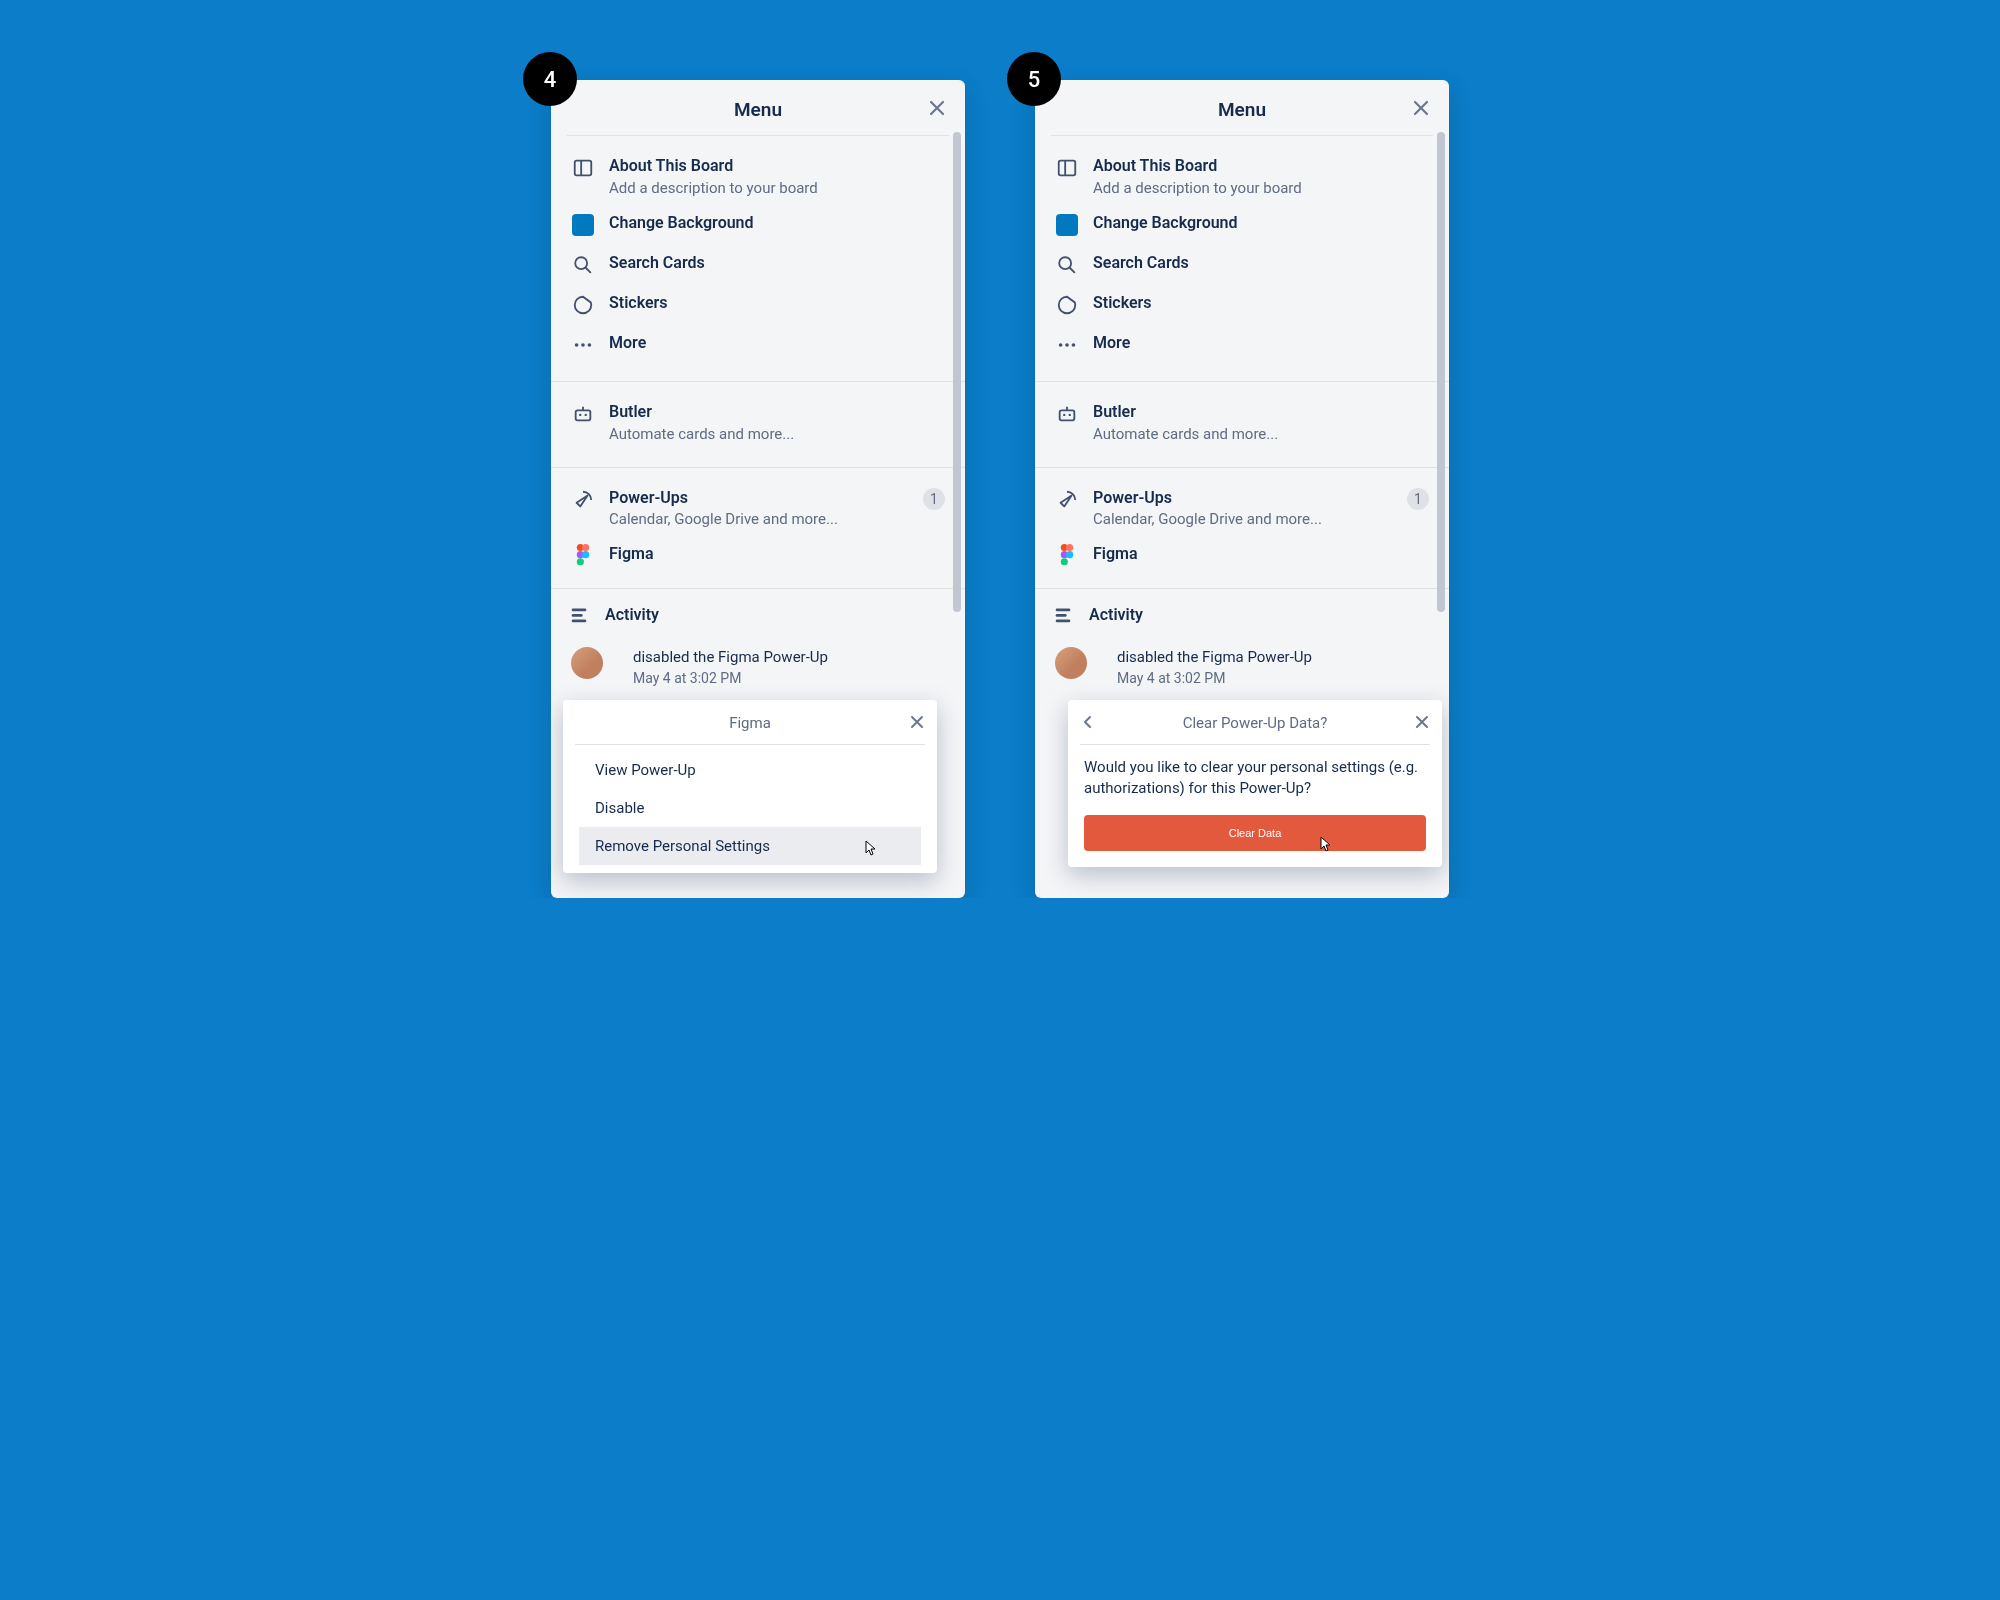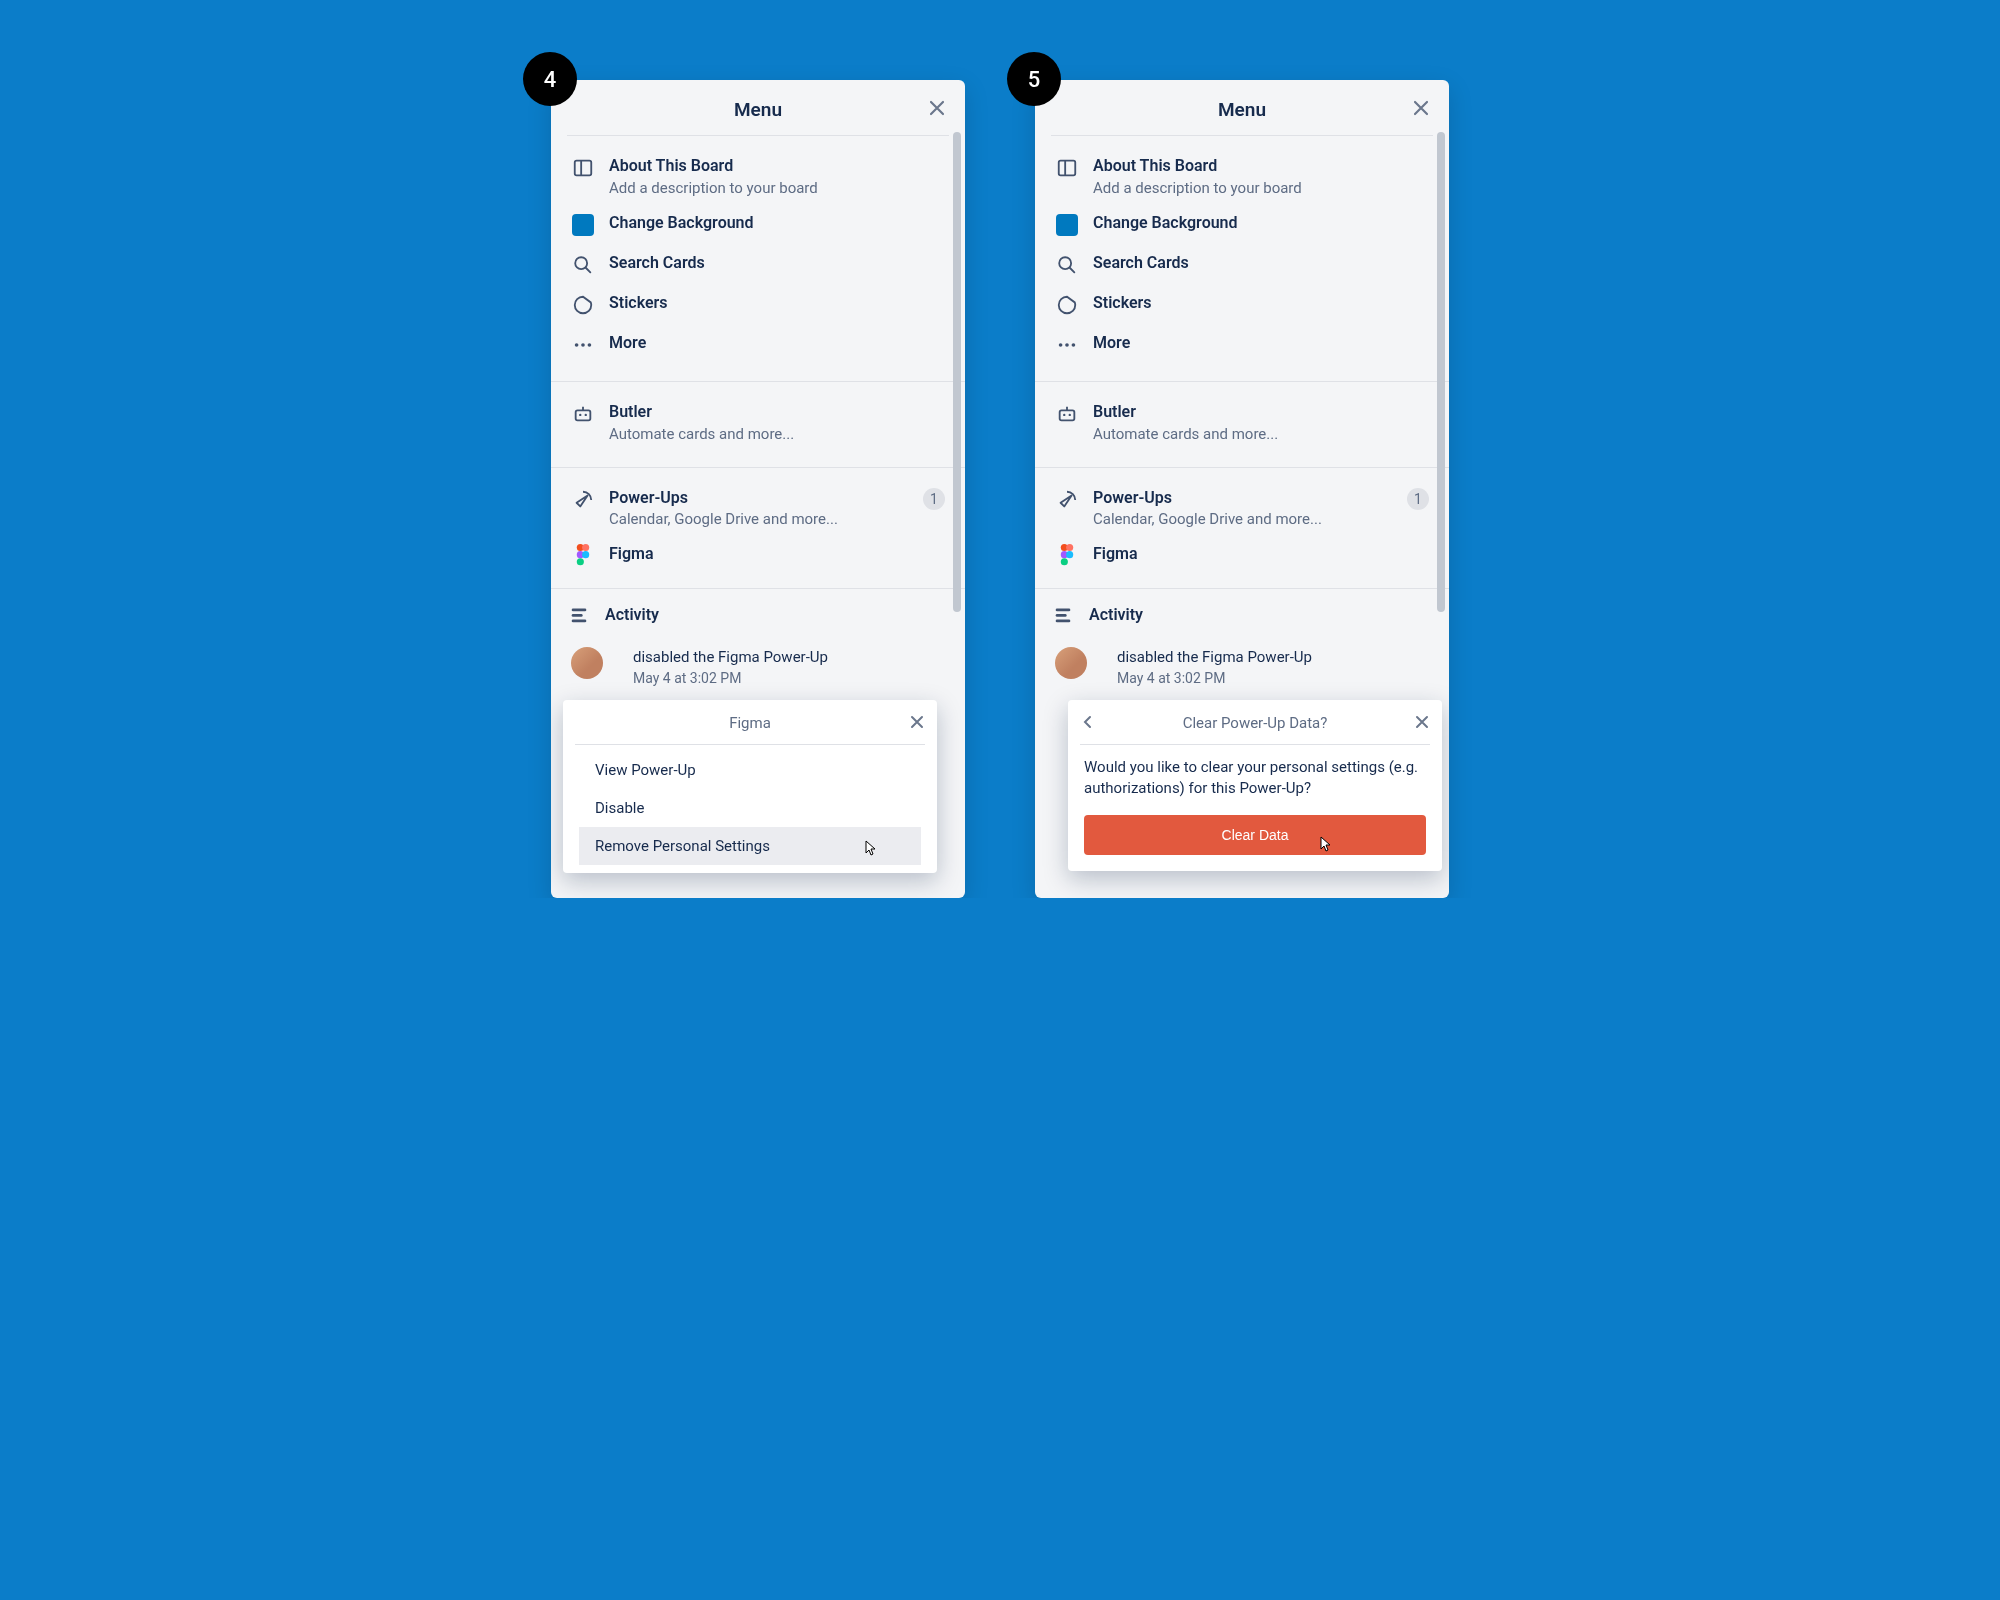--- a/index.html
+++ b/index.html
@@ -221,21 +221,21 @@
 .pop-body {
   padding: 12px 16px 0;
   font-size: 15px;
   color: #172b4d;
   line-height: 1.4;
 }
 .clear-btn {
   margin: 16px 16px 0;
   background: #e2593e;
   color: #fff;
-  font-size: 14px;
+  font-size: 11px;
   font-weight: 500;
   border: none;
   border-radius: 4px;
   padding: 12px;
   width: calc(100% - 32px);
   cursor: pointer;
   position: relative;
 }
 svg { display: block; }
 </style>

